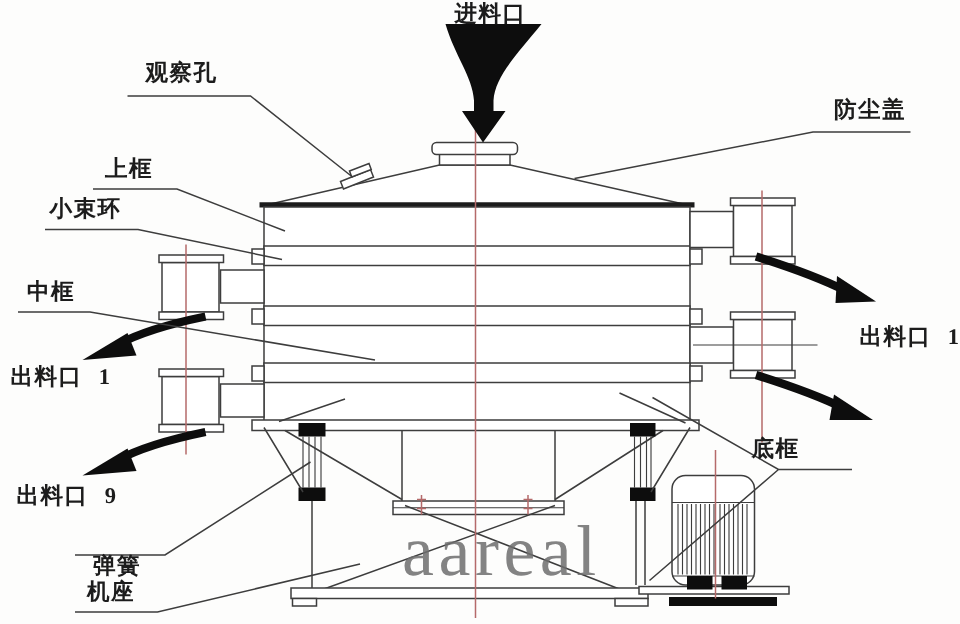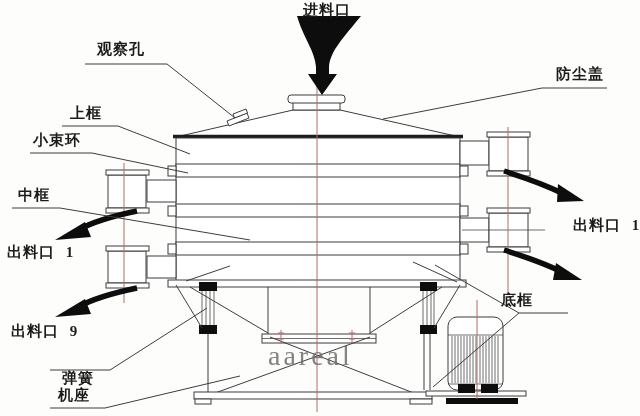--- a/index.html
+++ b/index.html
@@ -20,21 +20,21 @@
   .fine{stroke-width:.75;}
   .lbl{
     position:absolute;
     font-size:15px;font-weight:bold;
     color:var(--text,#1c1c1c);
     white-space:nowrap;letter-spacing:1px;line-height:1.1;
   }
   .lbl-outlet{word-spacing:6px;}
   .watermark{
     position:absolute;left:268px;top:340px;
-    font-size:28px;font-weight:normal;
+    font-size:48px;font-weight:normal;
     color:var(--watermark-gray,#6e6e6e);
     letter-spacing:3px;opacity:.85;
   }
 </style>
 </head>
 <body>
 
 <div id="stage">
 
   <svg id="drawing" width="640" height="416" viewBox="0 0 640 416">

